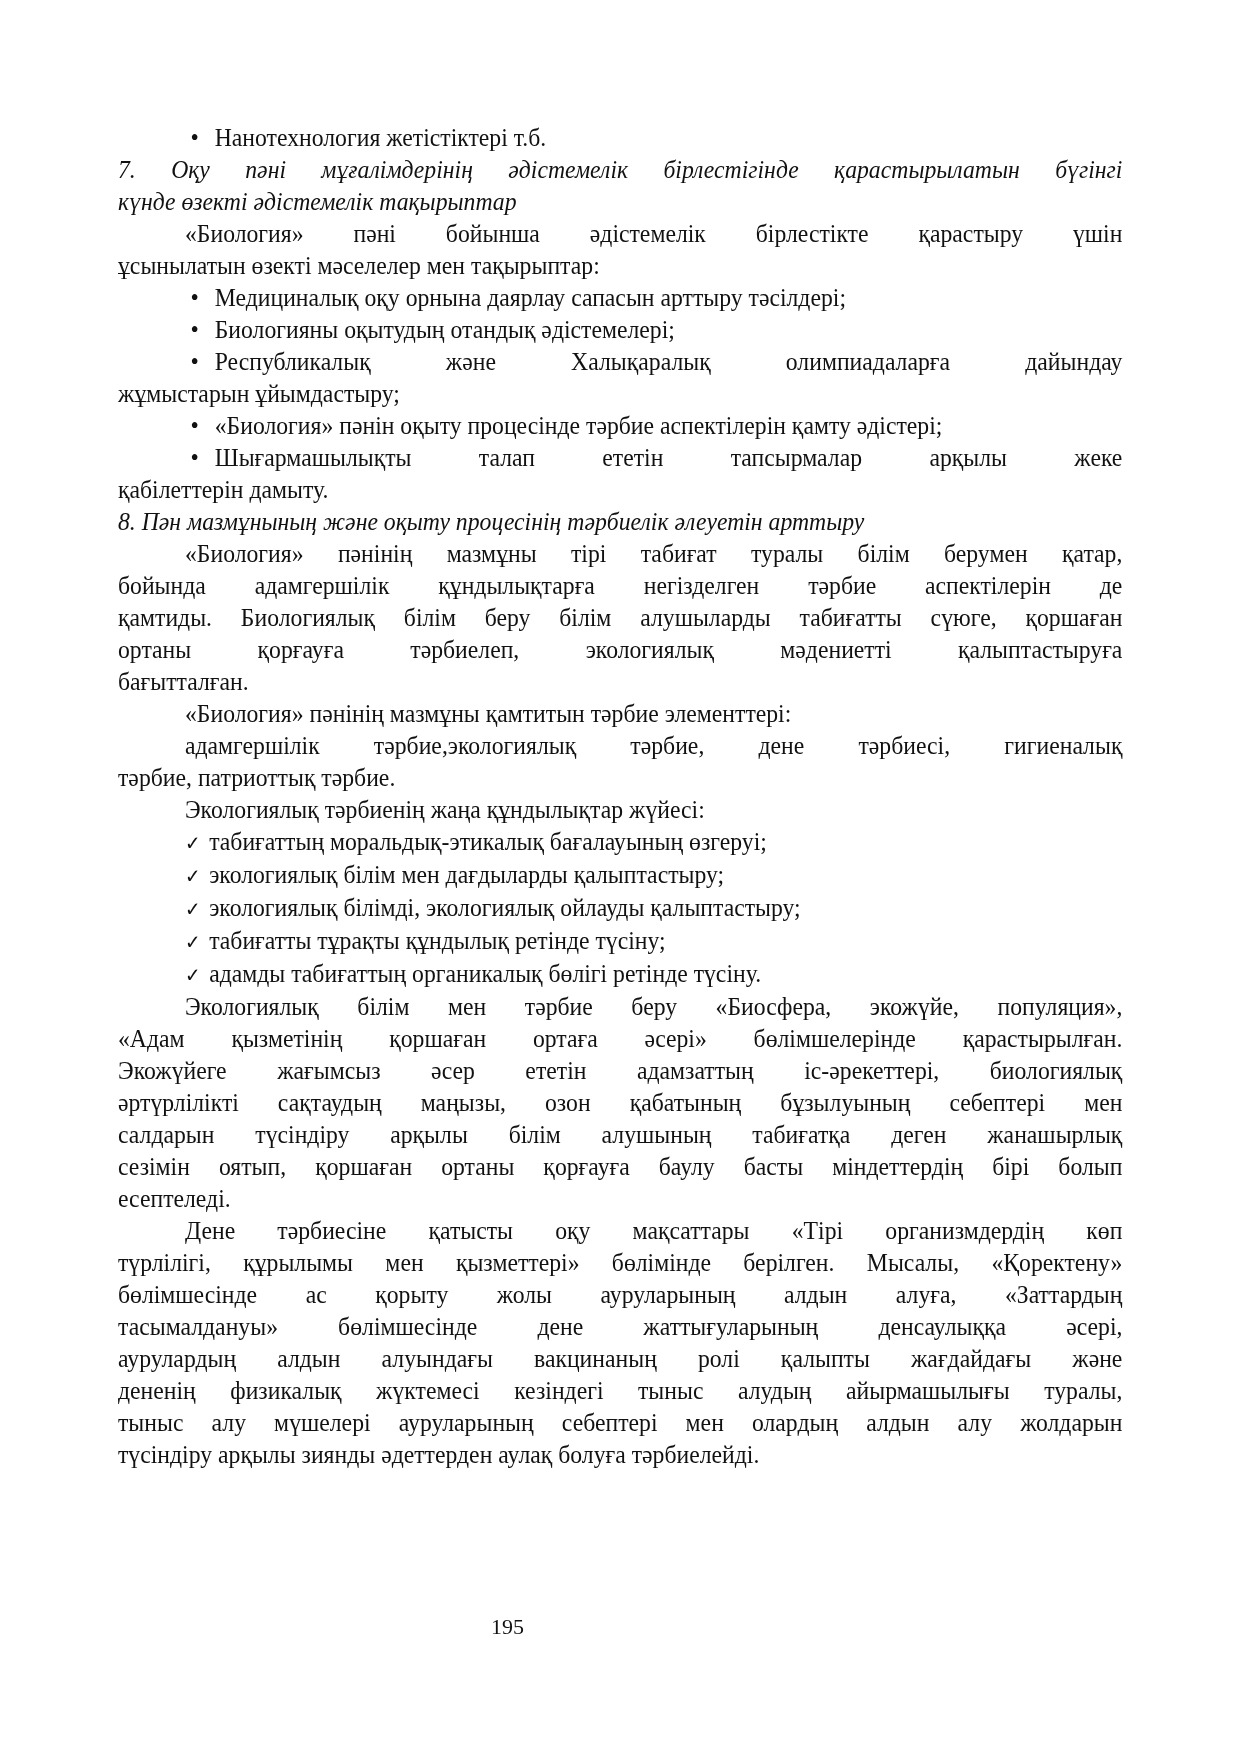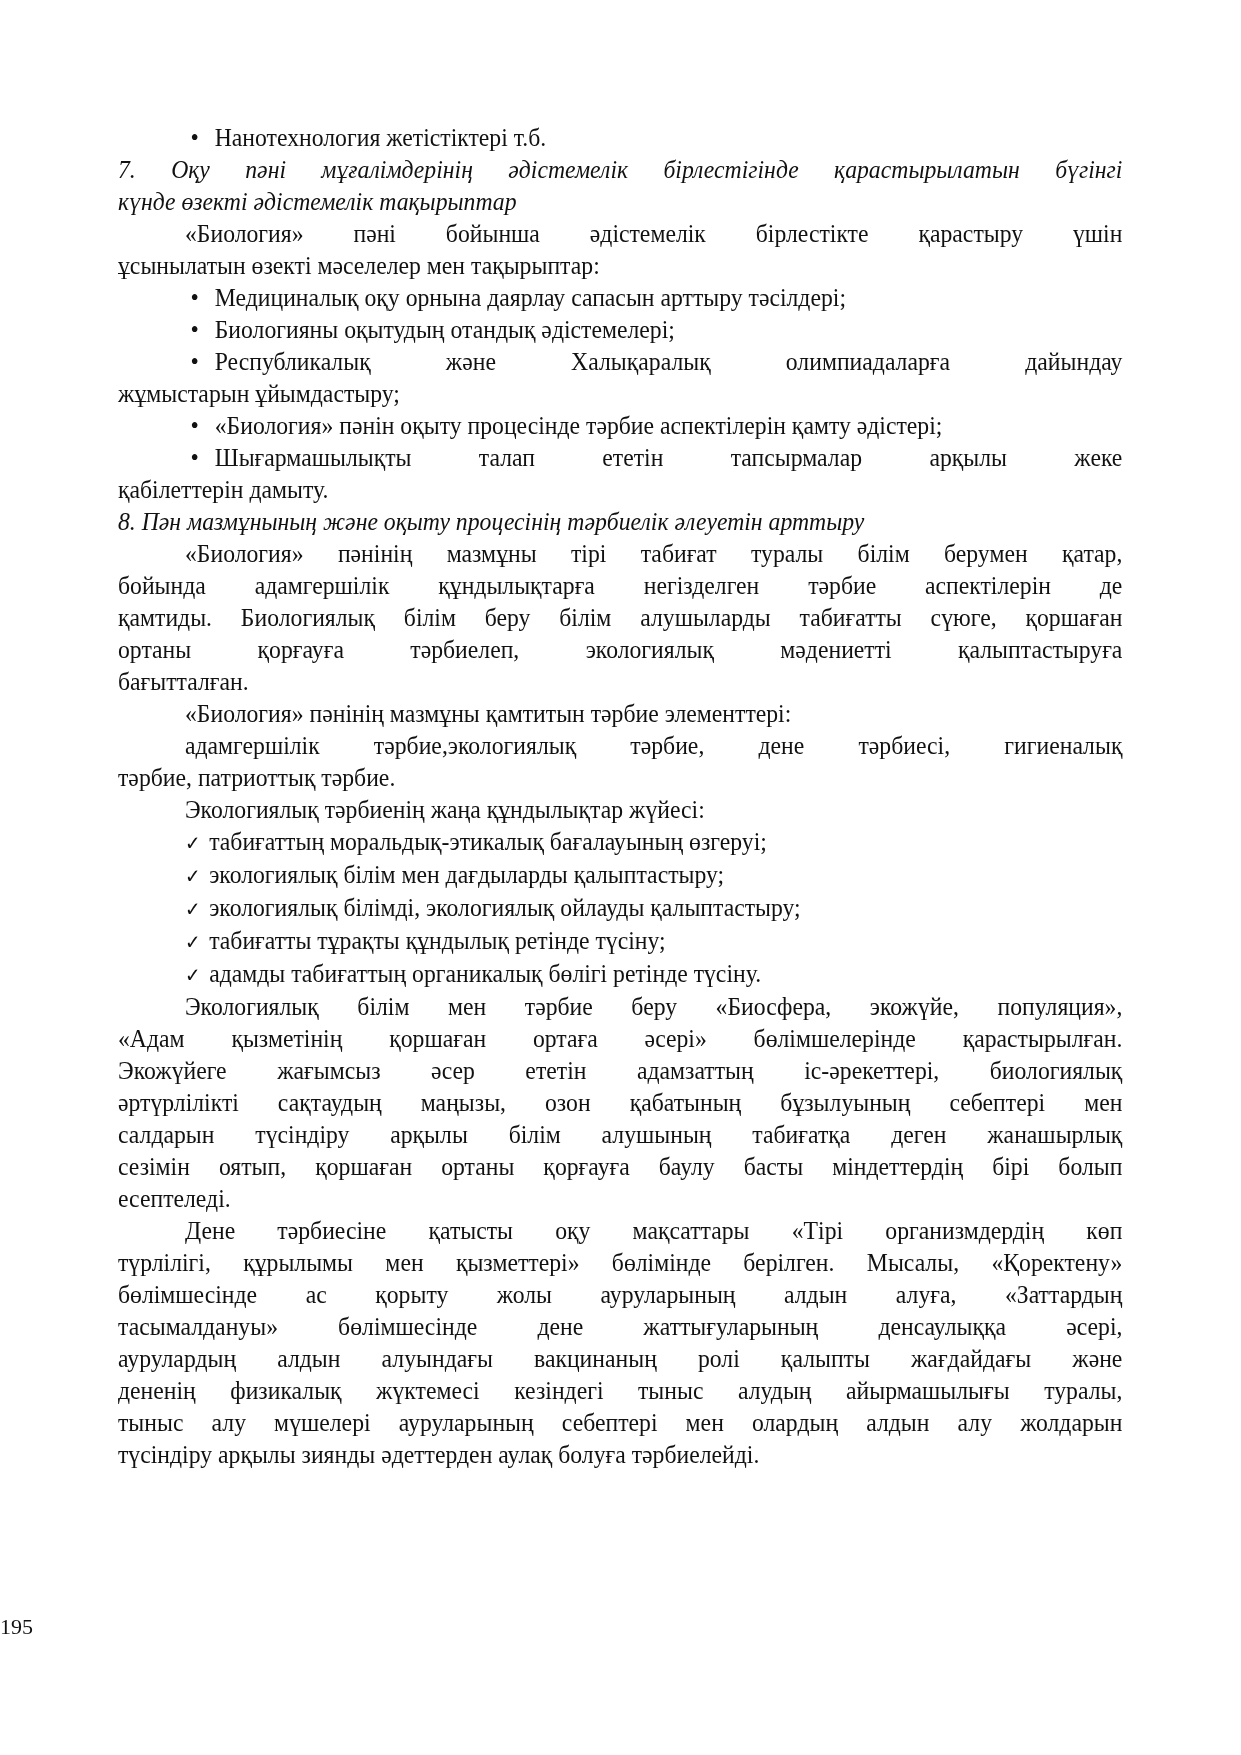--- a/index.html
+++ b/index.html
@@ -16,21 +16,21 @@
   .page-inner { width: 1080px; }
   .line { display: block; white-space: nowrap; }
   .just { text-align: justify; text-align-last: justify; white-space: normal; }
   .ind { padding-left: 72px; }
   .bul-wide { padding-left: 78px; }
   .italic { font-style: italic; }
   .bullet { display: inline-block; width: 26px; }
   .check { display: inline-block; width: 26px; font-family: "DejaVu Sans", sans-serif; font-size: 20px; }
   .page-number {
     position: absolute; left: 0; width: 1015px; top: 1614px;
-    text-align: left; font-size: 22px; font-family: Liberation Serif, serif;
+    text-align: center; font-size: 22px; font-family: Liberation Serif, serif;
   }
 </style>
 </head>
 <body>
 
 <div class="page">
  <div class="page-inner">
   <span class="line bul-wide"><span class="bullet">•</span><span>Нанотехнология жетістіктері т.б.</span></span>
 
   <span class="line italic just">7. Оқу пәні мұғалімдерінің  әдістемелік бірлестігінде қарастырылатын бүгінгі</span>

